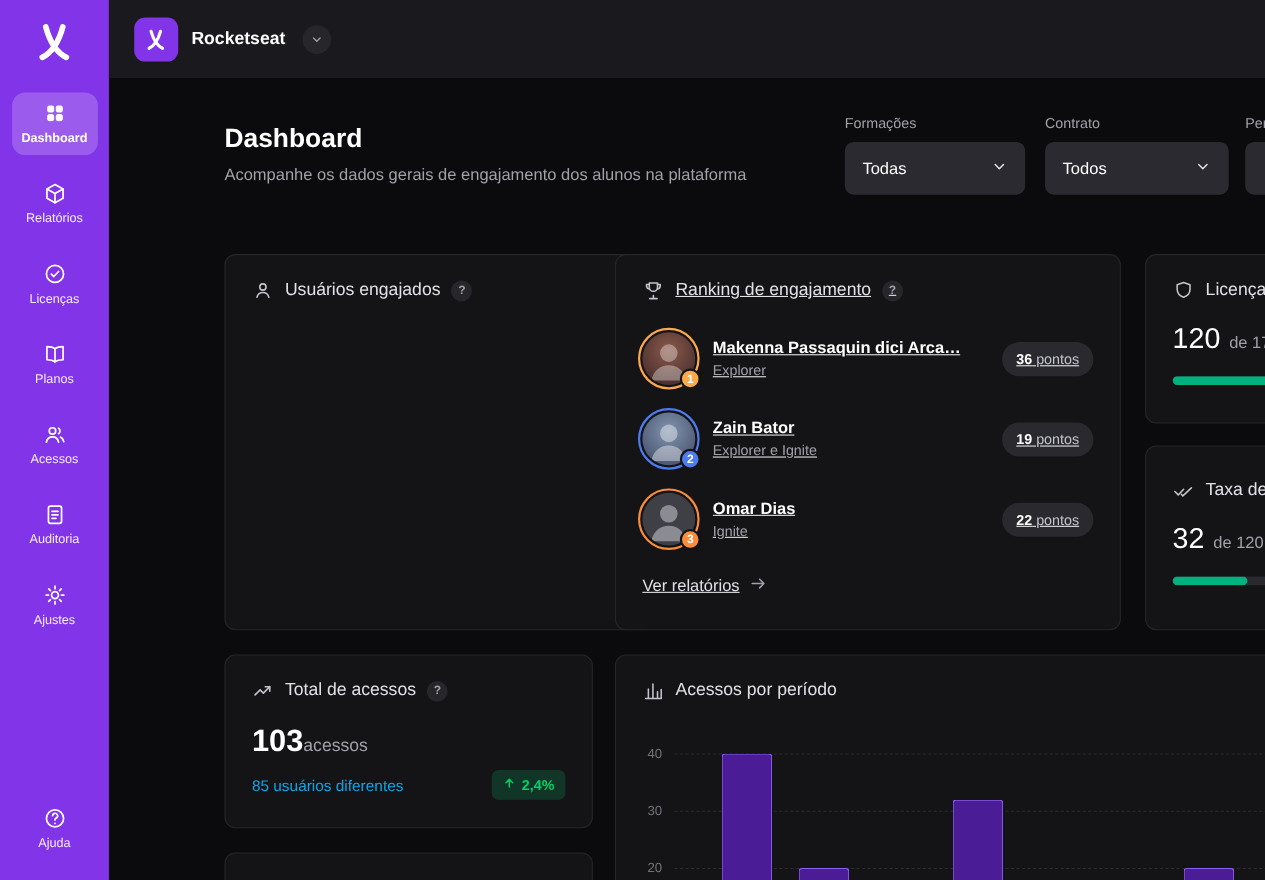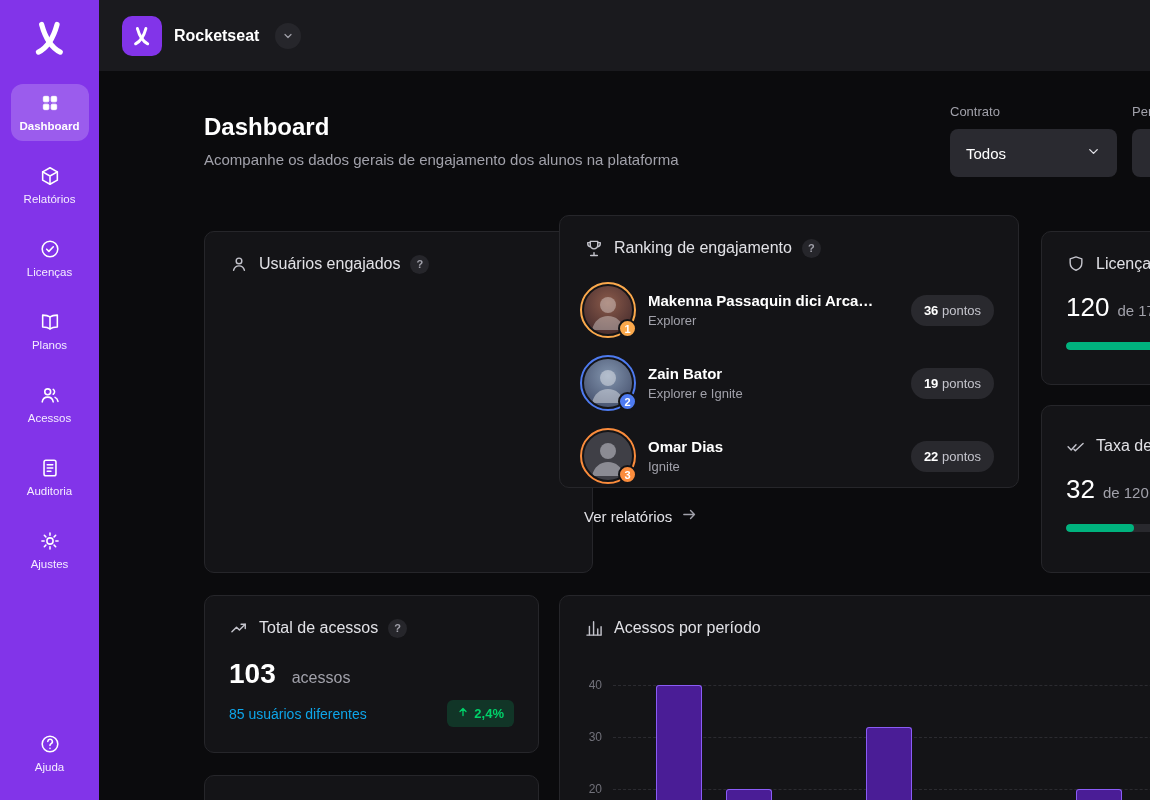--- a/index.html
+++ b/index.html
@@ -81,21 +81,21 @@
   .donut::after { content:""; position:absolute; inset:27px; border-radius:50%; background:#141417; }
   .donut-center {
     position:absolute; inset:0; z-index:1;
     display:flex; align-items:baseline; justify-content:center; gap:7px;
     padding-top:78px;
   }
   .donut-value { font-size:38px; font-weight:bold; color:#fff; letter-spacing:-1px; }
   .donut-total { font-size:16px; color:#7c7c8a; }
 
   
-  .card-ranking { left:460px; top:144px; width:460px; height:273px; }
+  .card-ranking { left:460px; top:160px; width:460px; height:342px;text-decoration:underline; }
   .rank-list { margin-top:28px; display:flex; flex-direction:column; gap:25px; }
   .rank-row { display:flex; align-items:center; gap:16px; }
   .avatar-wrap { position:relative; width:48px; height:48px; flex:0 0 48px; }
   .avatar {
     width:48px; height:48px; border-radius:50%;
     outline:2px solid var(--ring,#fba94c); outline-offset:2px;
     display:grid; place-items:center; overflow:hidden;
   }
   .avatar-1 { background:radial-gradient(circle at 50% 35%, #8a5a4a, #3a2428); }
   .avatar-2 { background:radial-gradient(circle at 50% 35%, #8294ad, #3c4663); }
@@ -120,21 +120,21 @@
   .card-completion { left:942px; top:334px; width:300px; height:168px; }
   .metric-line { margin-top:18px; display:flex; align-items:baseline; gap:8px; }
   .metric-value { font-size:26px; font-weight:normal; color:#fff; }
   .metric-rest { font-size:15px; color:#a1a1aa; }
   .progress-track { margin-top:19px; height:8px; border-radius:999px; background:#29292e; overflow:hidden; }
   .progress-fill { height:100%; border-radius:999px; background:var(--green,#00b37e); }
   .card-completion .card-title-row { margin-top:8px; }
 
   
   .card-total { left:105px; top:524px; width:335px; height:158px; }
-  .total-line { margin-top:20px; display:flex; align-items:baseline; gap:16px; }
+  .total-line { margin-top:20px; display:flex; align-items:baseline; gap:0; }
   .total-value { font-size:28px; font-weight:bold; color:#fff; }
   .total-unit { font-size:16px; color:#a1a1aa; }
   .total-sub-row { margin-top:10px; display:flex; align-items:center; justify-content:space-between; }
   .total-subtitle { font-size:14px; color:#0ea5e9; }
   .delta-badge {
     display:flex; align-items:center; gap:5px; background:#113527;
     color:var(--delta-green,#00d26a); font-size:13px; font-weight:bold;
     padding:6px 10px; border-radius:6px;
   }
 
@@ -269,20 +269,31 @@
   </button>
 </header>
 
 <main class="content">
 
   <div class="page-head">
     <h1 class="page-title">Dashboard</h1>
     <p class="page-subtitle">Acompanhe os dados gerais de engajamento dos alunos na plataforma</p>
   </div>
 
+  <div class="filter filter-1">
+    <div class="filter-label">Formações</div>
+    <button class="filter-box">
+      <span>Todas</span>
+      <span>
+        <svg width="15" height="15" viewBox="0 0 24 24" fill="none" stroke="#e1e1e6" stroke-width="2.2" stroke-linecap="round" stroke-linejoin="round">
+            <path d="M6 9l6 6 6-6"></path>
+          </svg>
+      </span>
+    </button>
+  </div>
 
   <div class="filter filter-2">
     <div class="filter-label">Contrato</div>
     <button class="filter-box">
       <span>Todos</span>
       <span>
         <svg width="15" height="15" viewBox="0 0 24 24" fill="none" stroke="#e1e1e6" stroke-width="2.2" stroke-linecap="round" stroke-linejoin="round">
             <path d="M6 9l6 6 6-6"></path>
           </svg>
       </span>

